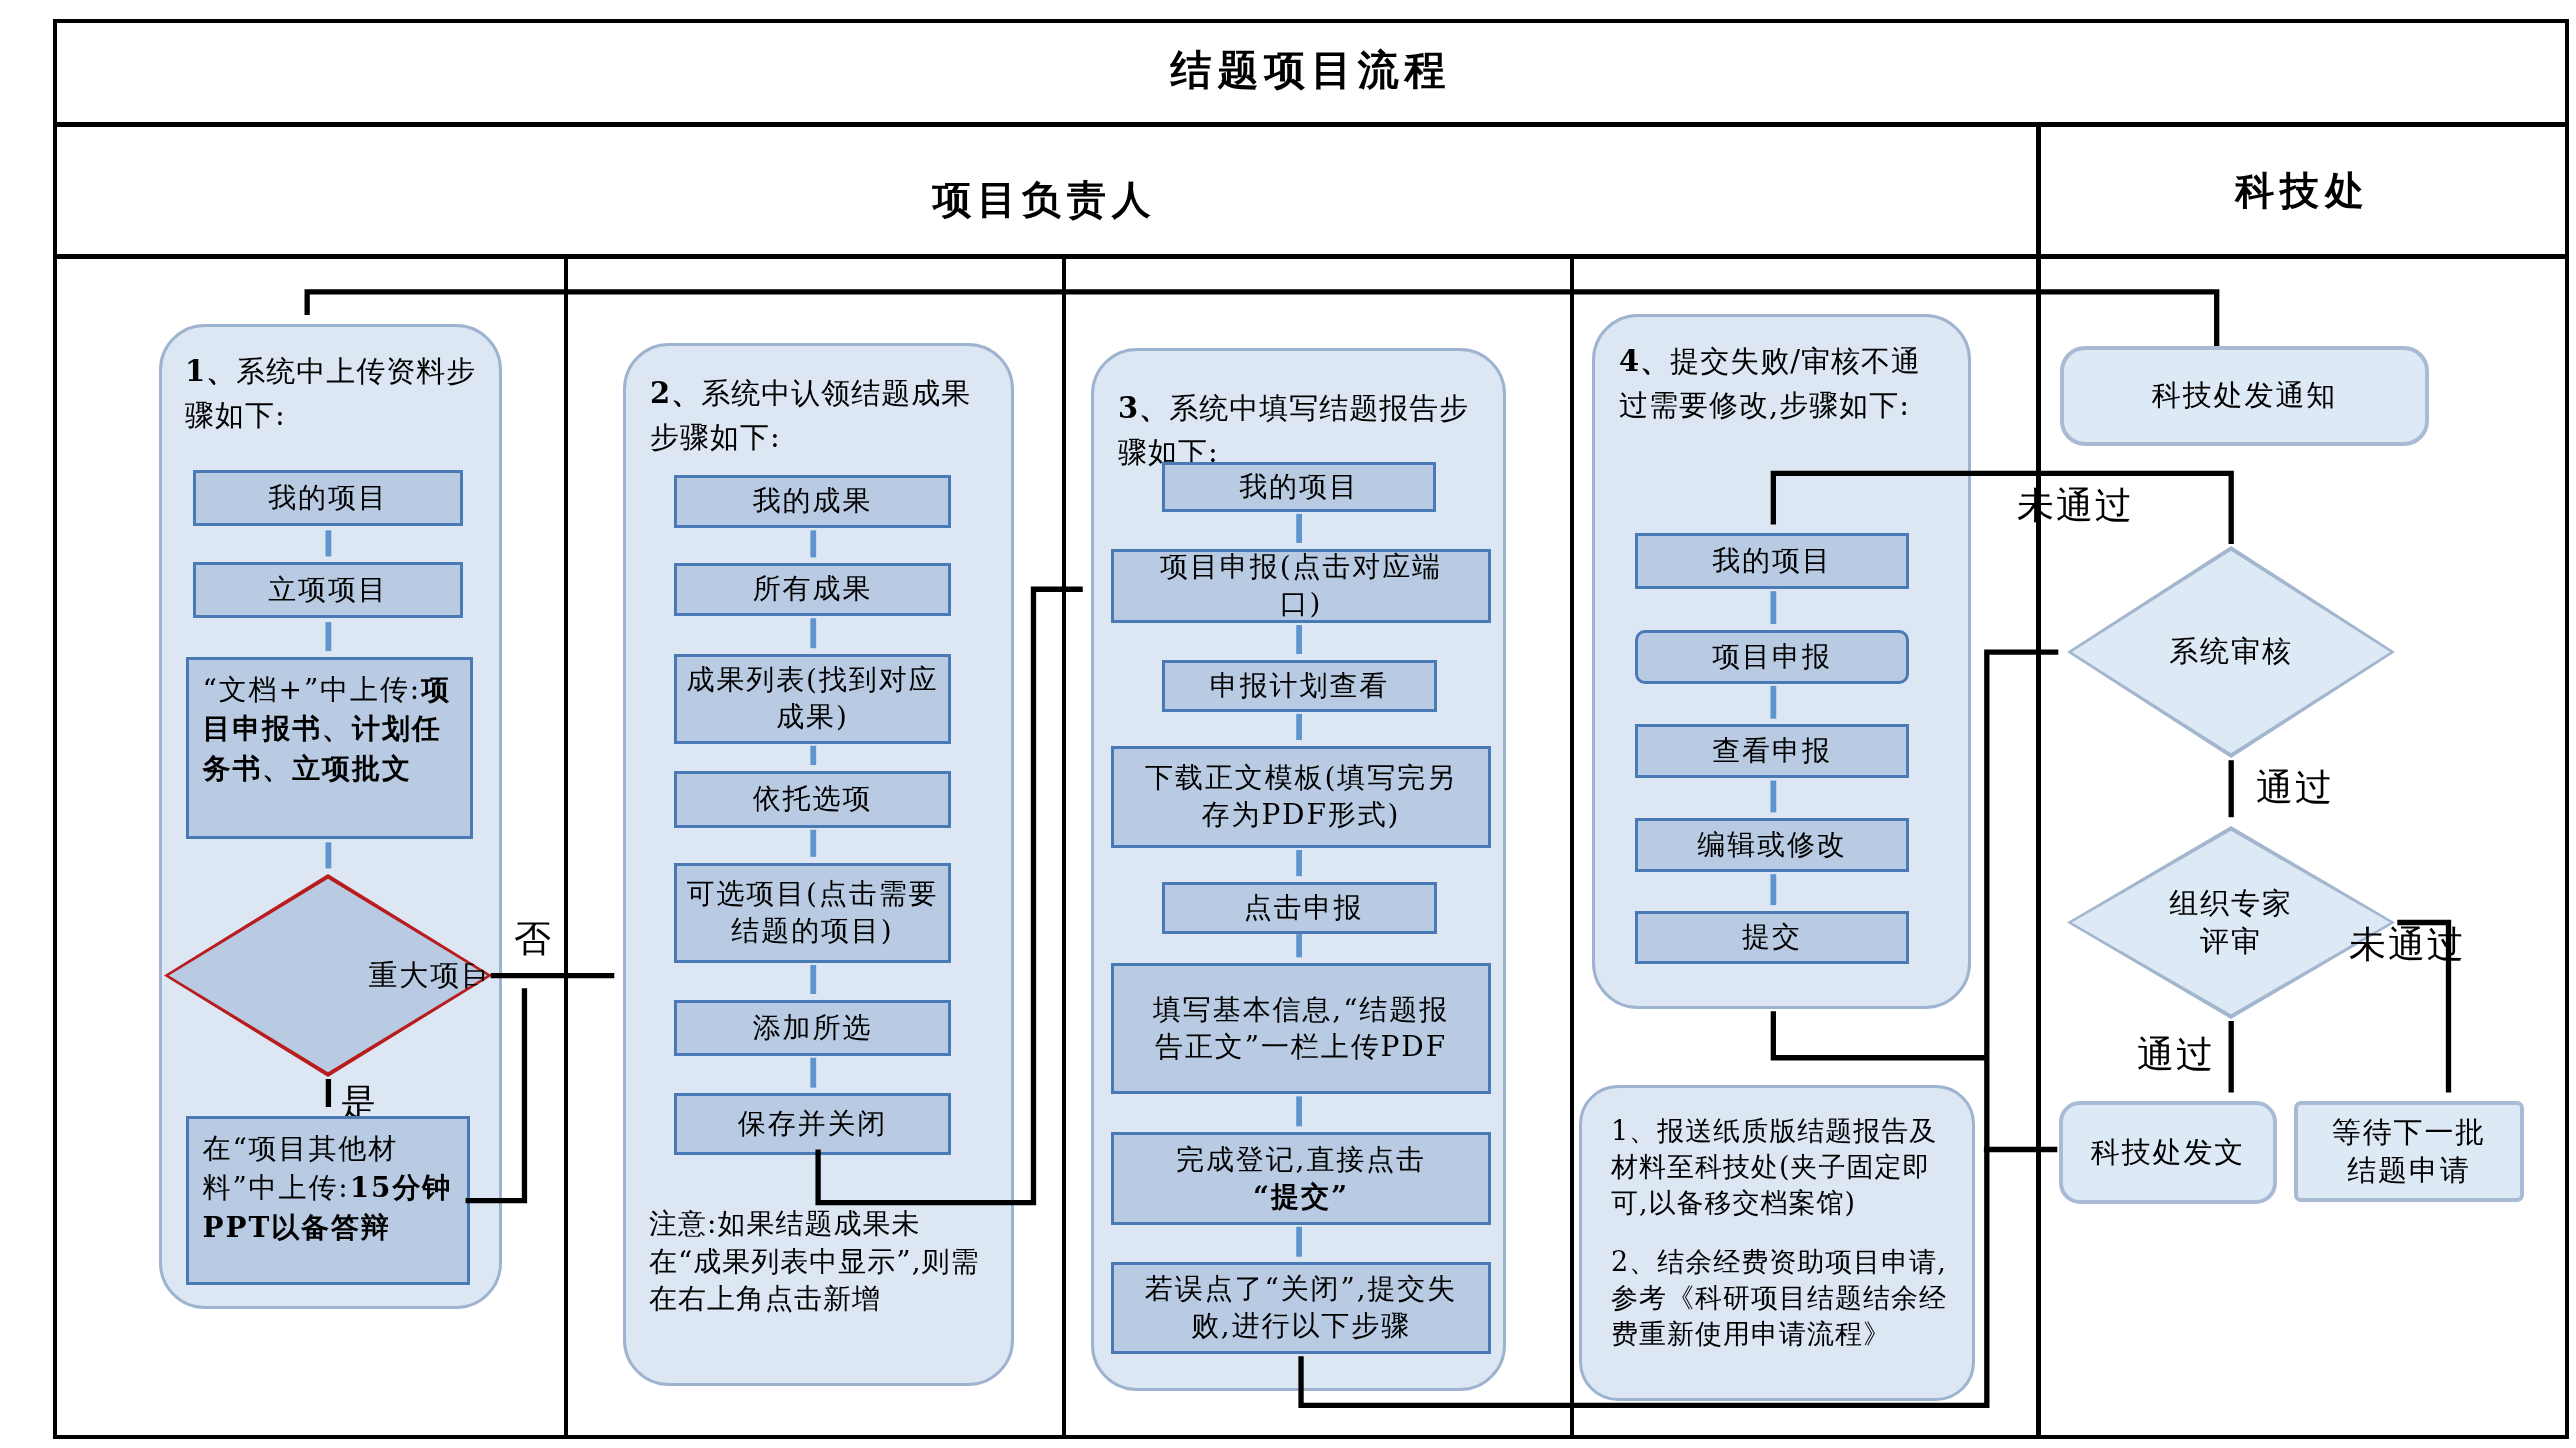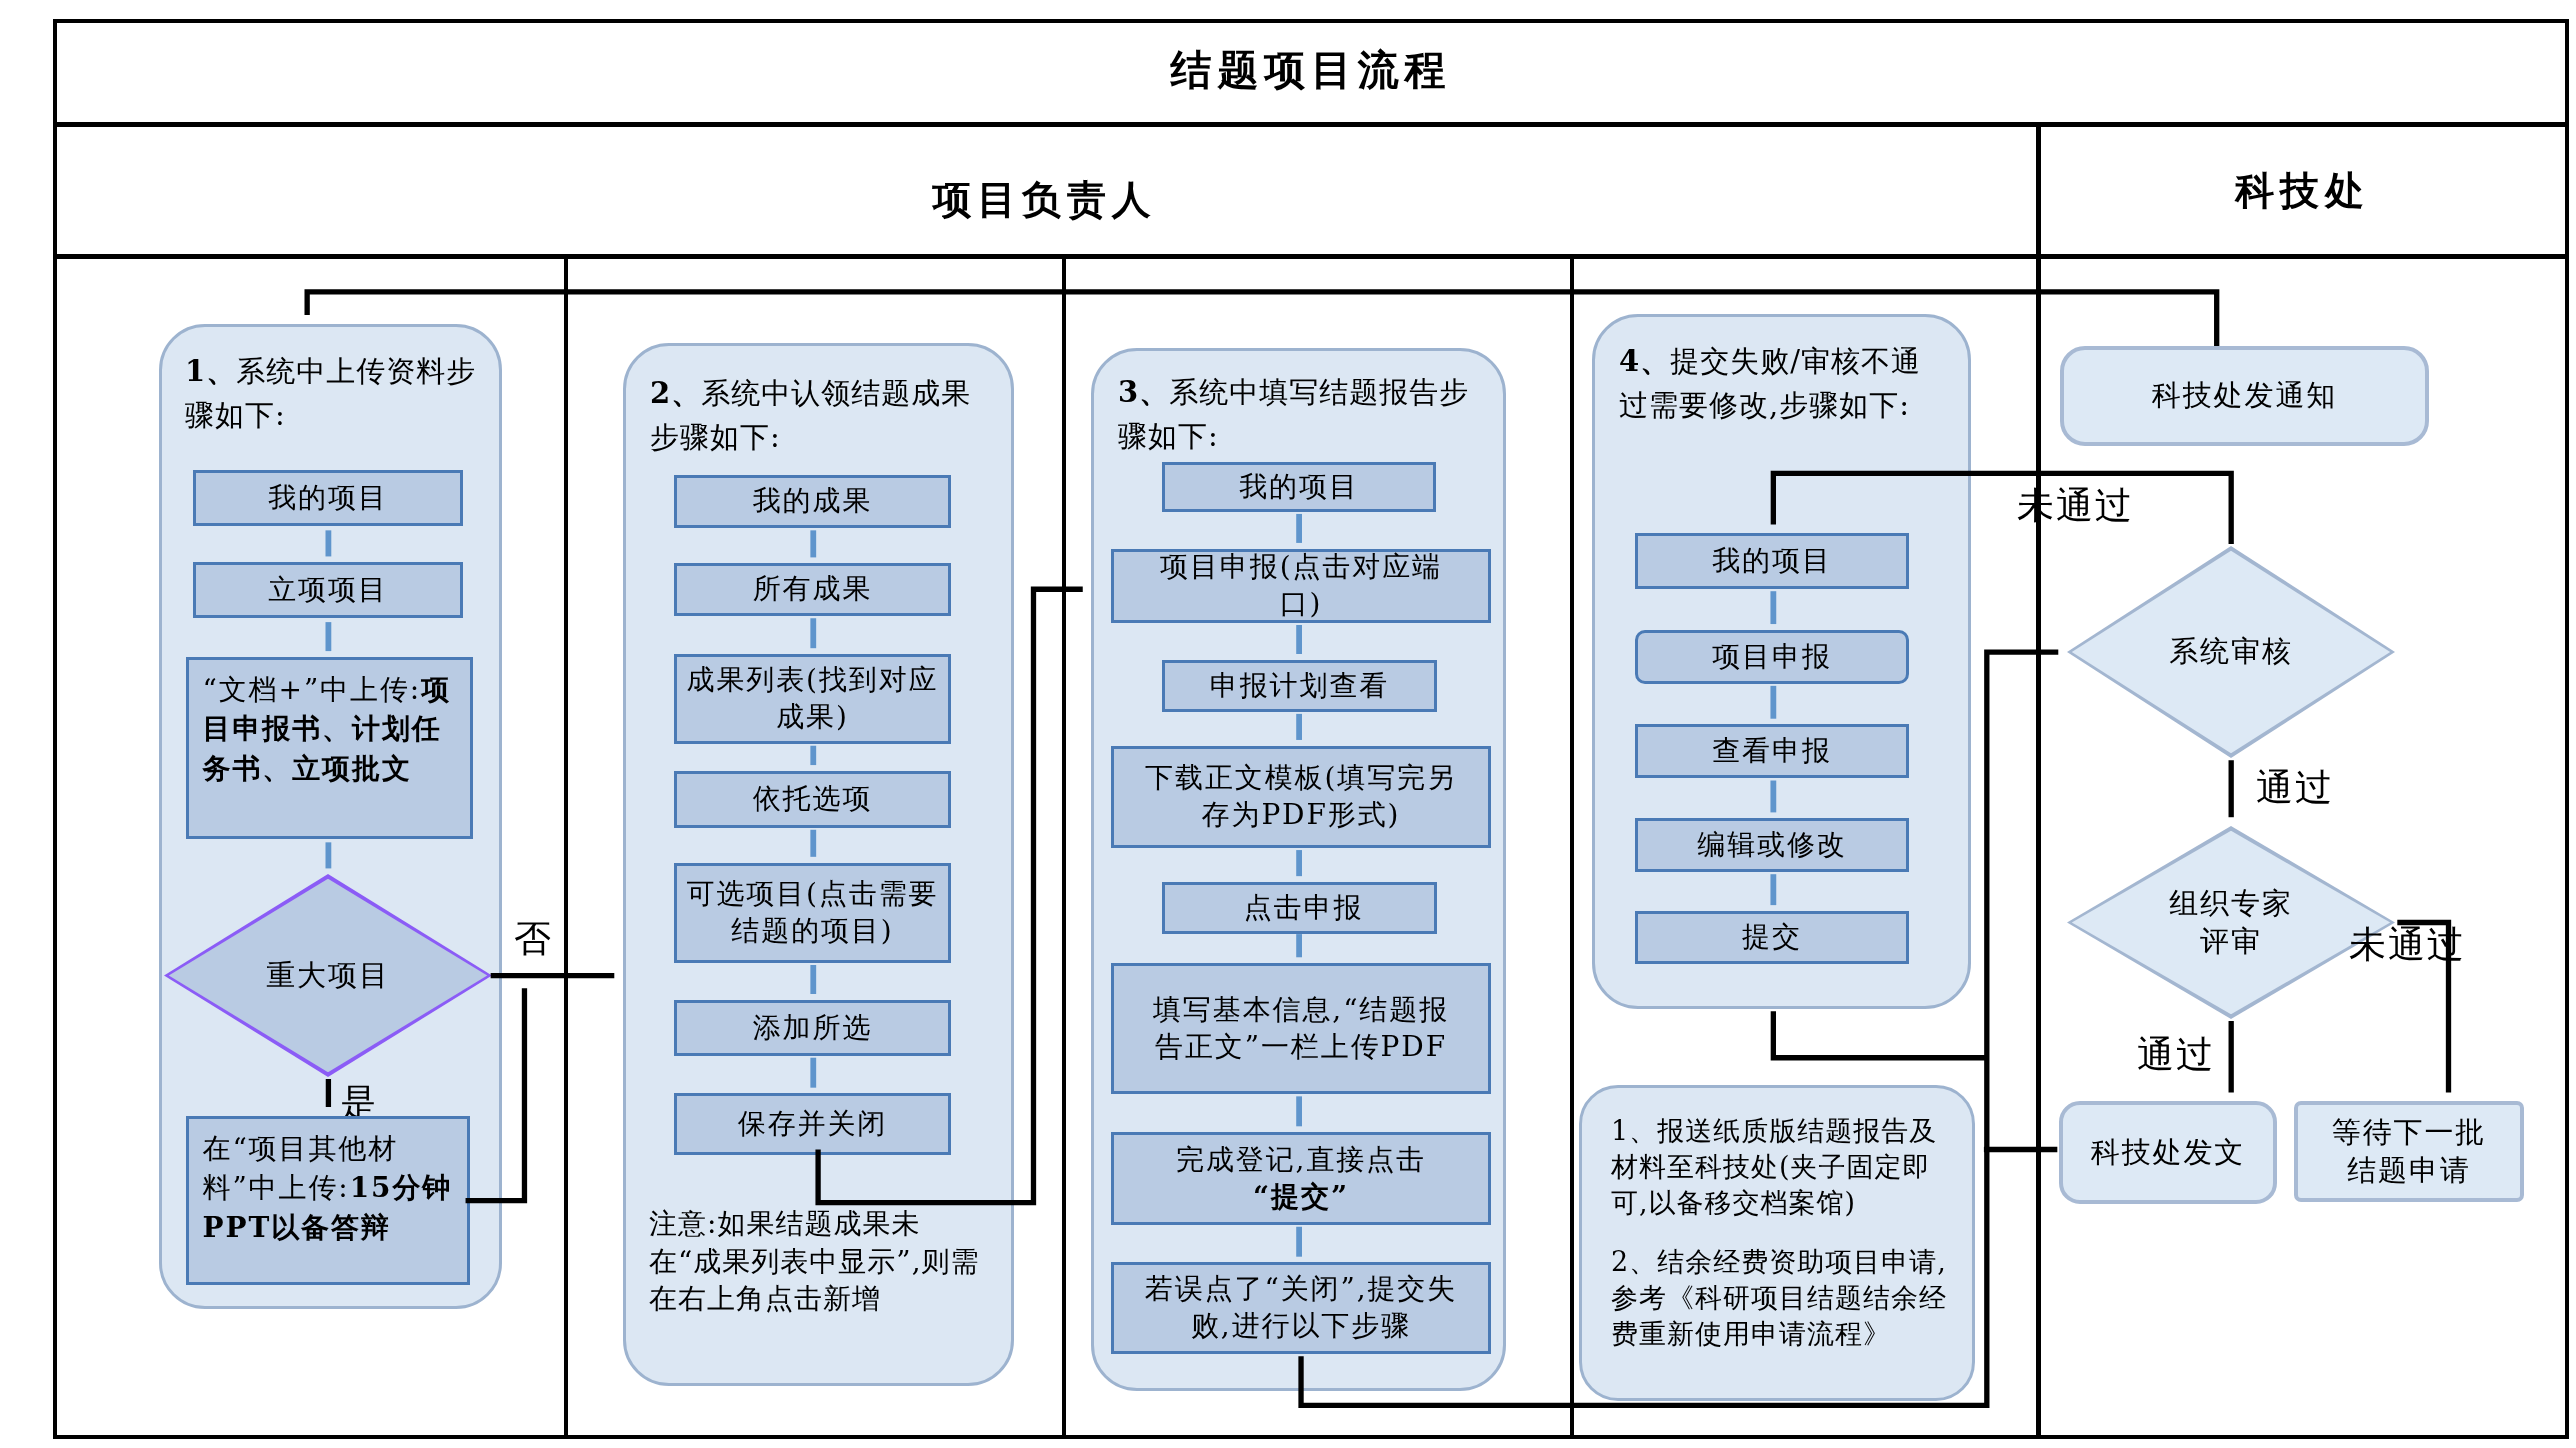--- a/index.html
+++ b/index.html
@@ -16,21 +16,21 @@
   .sbox{position:absolute;background:#b9cbe3;border:3.9px solid #4a7ab5;box-sizing:border-box;
         display:flex;align-items:center;justify-content:center;text-align:center;
         font-size:28px;letter-spacing:1.9px;line-height:1.32;}
   .sbox.rich{display:block;text-align:left;padding:9.7px 13.5px;}
   .sbox b{font-weight:bold;}
   .pad30{padding-left:29px;padding-right:29px;}
   .diamond{position:absolute;display:flex;align-items:center;justify-content:center;
            clip-path:polygon(50% 0,100% 50%,50% 100%,0 50%);font-size:29px;letter-spacing:1.9px;text-align:center;line-height:1.3;}
   .dia-fill{position:absolute;inset:4.8px;clip-path:polygon(50% 0,100% 50%,50% 100%,0 50%);}
   .diamond span{position:relative;z-index:1;}
-  .d-dark{background:#8b5cf6;}
+  .d-dark{background:#b91c1c;justify-content:flex-end;}
   .d-dark .dia-fill{background:#b9cbe3;}
   .d-light{background:#a3b6d0;}
   .d-light .dia-fill{background:#dde9f5;}
   .note{position:absolute;font-size:27px;line-height:1.34;letter-spacing:1px;}
   .lbl{position:absolute;font-size:37px;letter-spacing:1.9px;}
   #wires{position:absolute;left:0;top:0;pointer-events:none;}
   #wires path{fill:none;}
   .pk{stroke:#000;stroke-width:5.5;}
   .pj{stroke:#000;stroke-width:5.5;}
   .pb{stroke:#5f95cc;stroke-width:6;}
@@ -102,21 +102,21 @@
   </div>
   <div class="sbox" style="left:674px;top:1000px;width:277px;height:56px;">
     <span>添加所选</span>
   </div>
   <div class="sbox" style="left:674px;top:1093px;width:277px;height:62px;">
     <span>保存并关闭</span>
   </div>
   <div class="note" style="left:649px;top:1205px;width:332px;font-size:28px;">注意:如果结题成果未在“成果列表中显示”,则需在右上角点击新增</div>
 
   <div class="cont" style="left:1091px;top:348px;width:415px;height:1043px;"></div>
-  <div class="ctitle" style="left:1118px;top:371px;width:379px;">
+  <div class="ctitle" style="left:1118px;top:387px;width:379px;">
     <b>3、</b><span>系统中填写结题报告步骤如下:</span>
   </div>
   <div class="sbox" style="left:1162px;top:462px;width:274px;height:50px;">
     <span>我的项目</span>
   </div>
   <div class="sbox pad30" style="left:1111px;top:549px;width:380px;height:74px;">
     <span>项目申报(点击对应端口)</span>
   </div>
   <div class="sbox" style="left:1162px;top:660px;width:275px;height:52px;">
     <span>申报计划查看</span>

